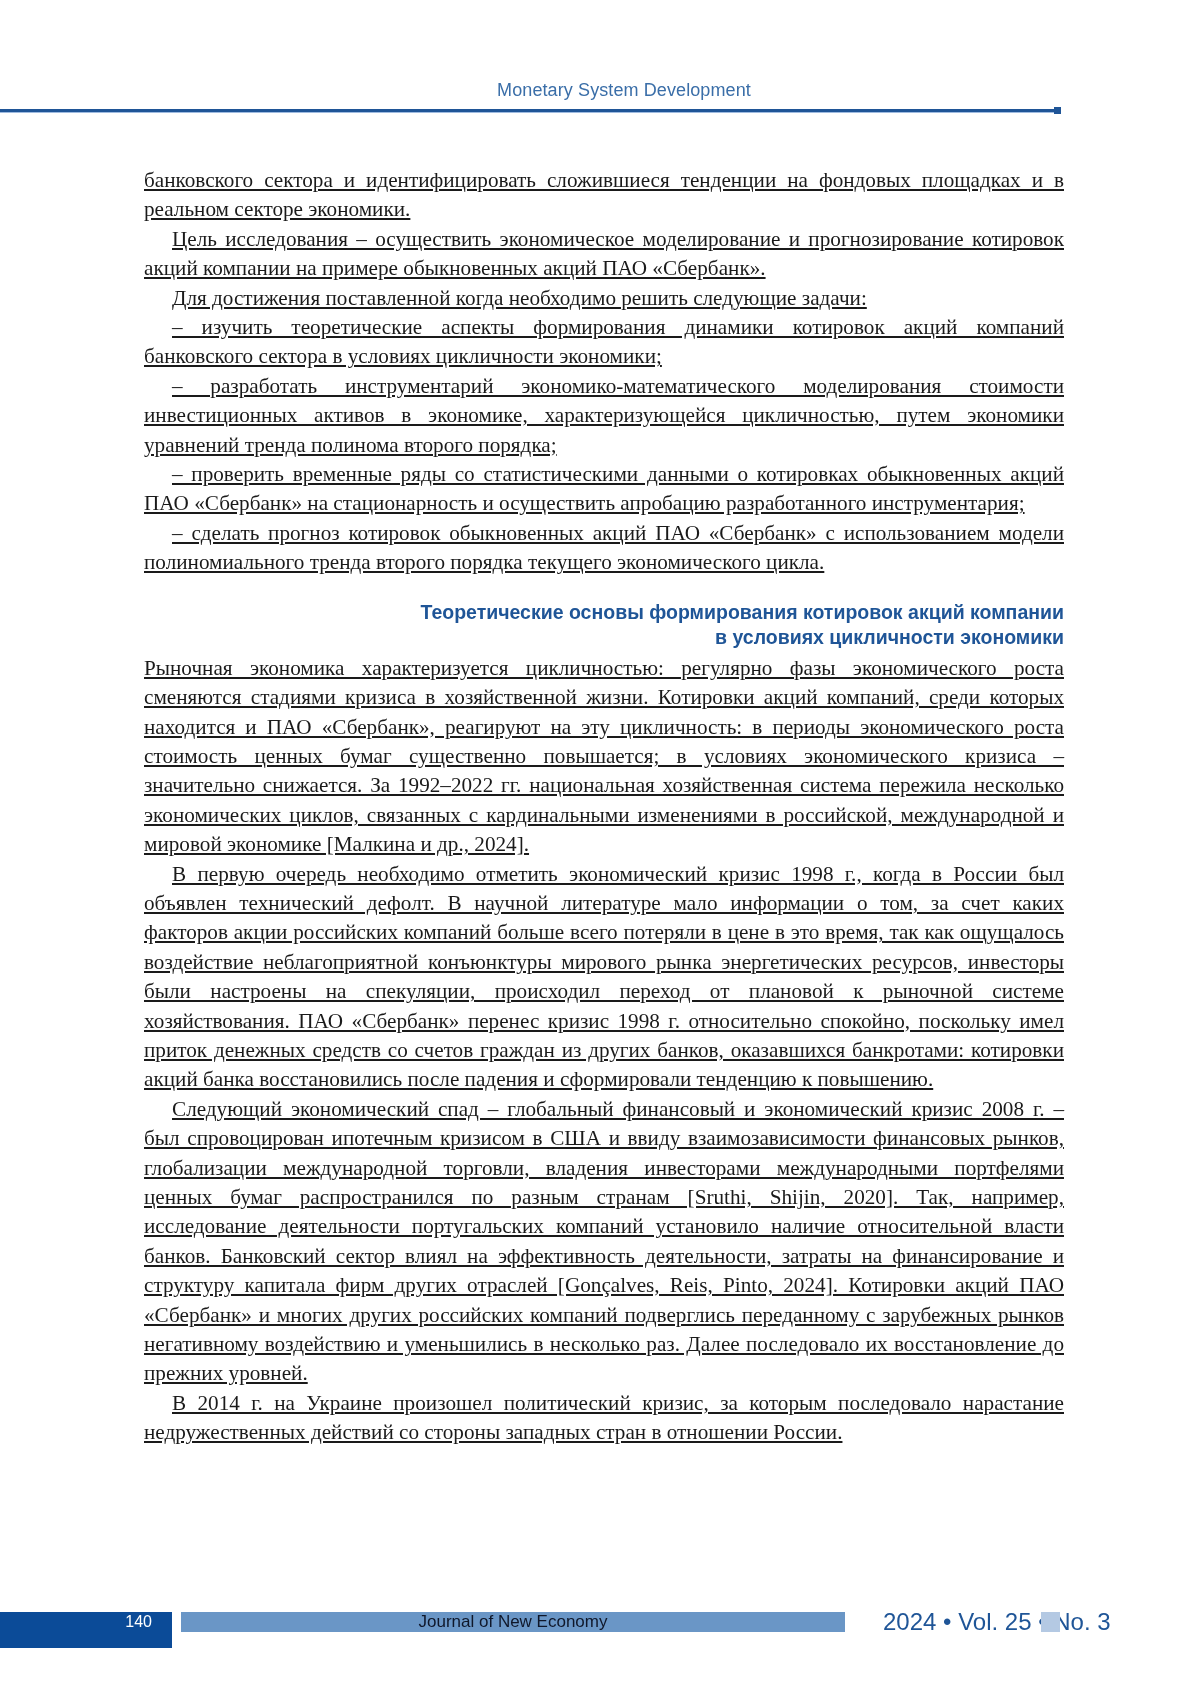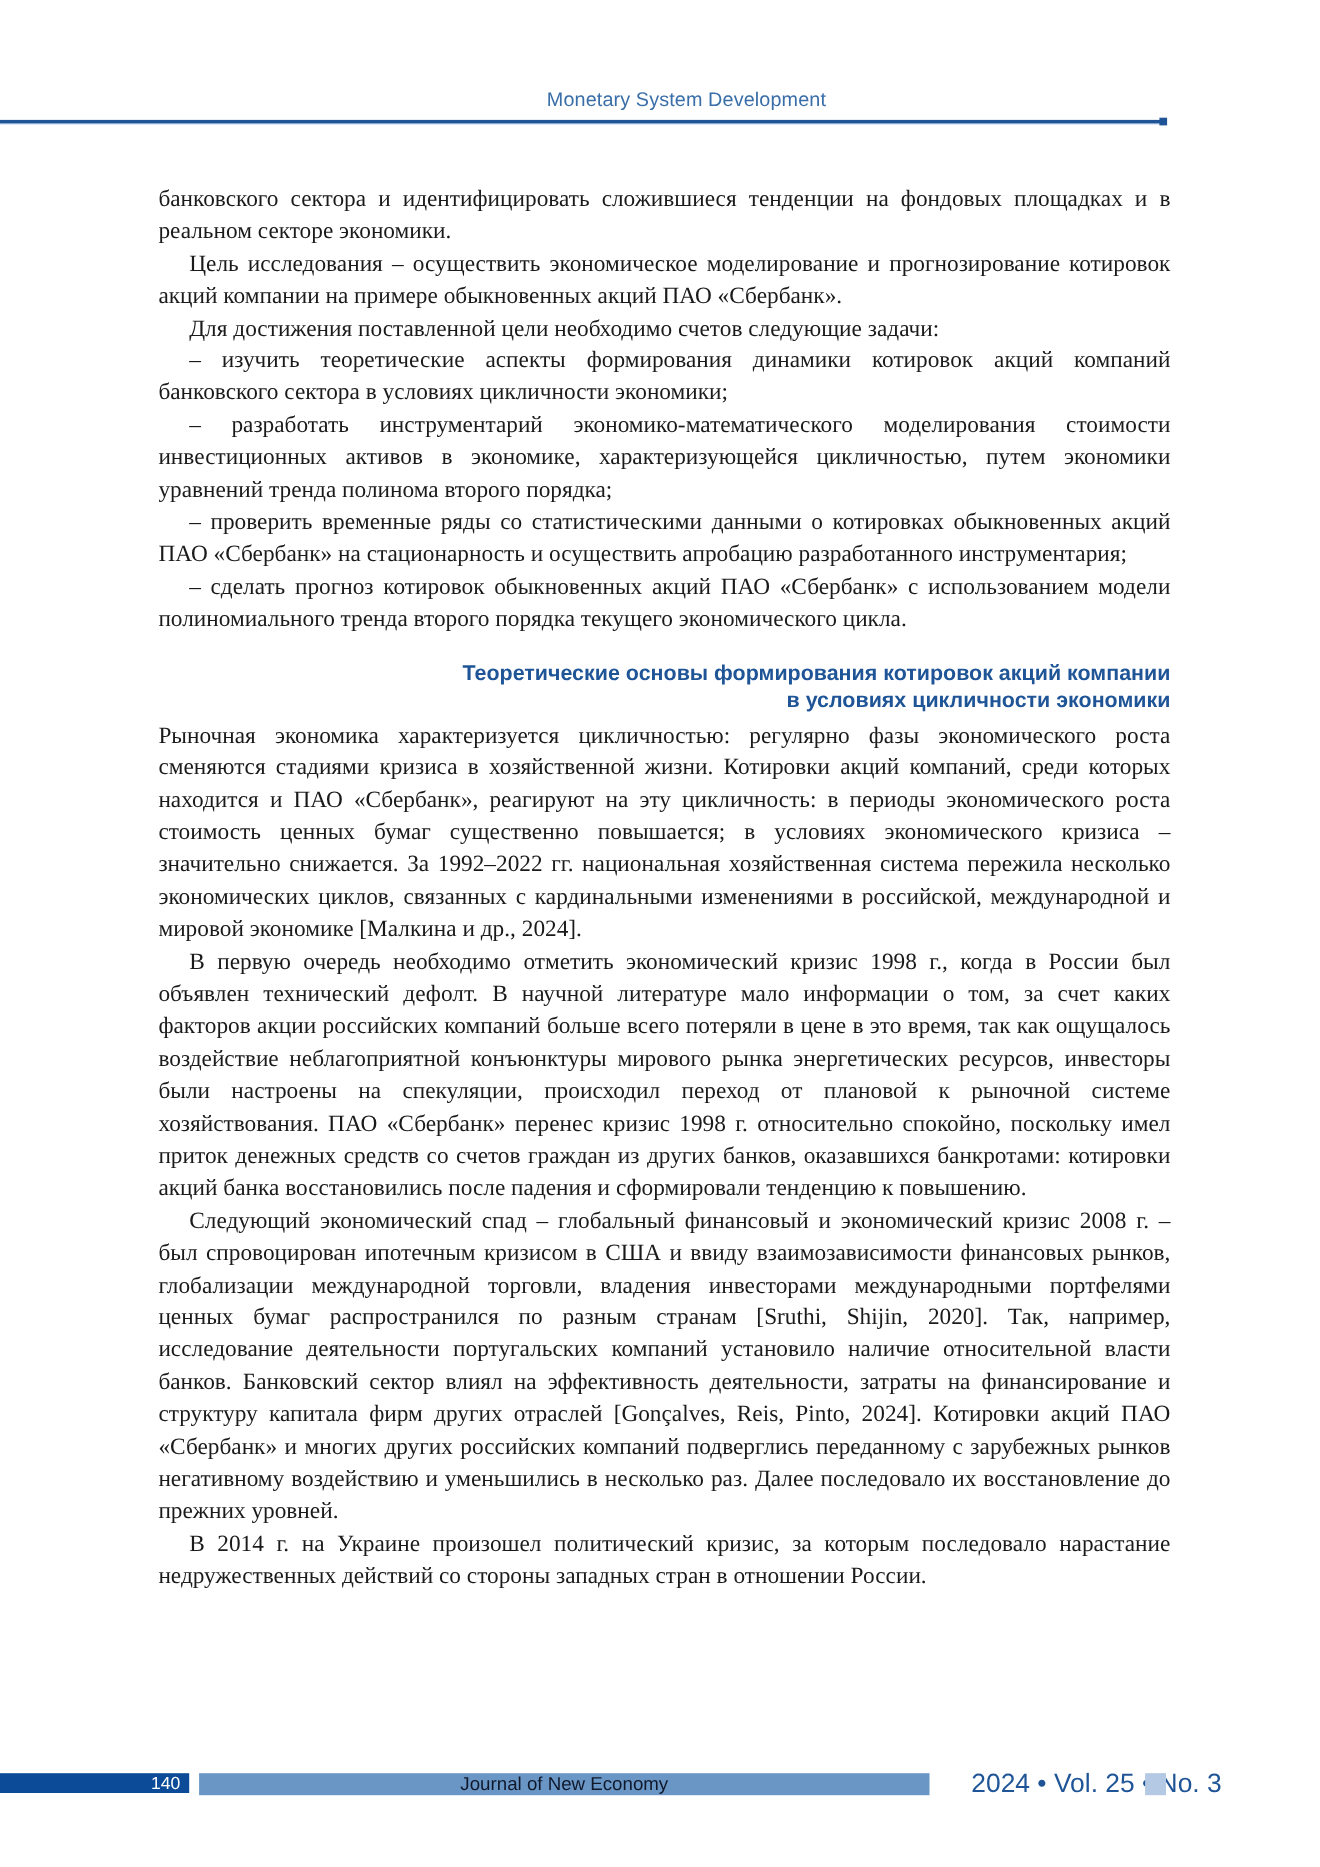--- a/index.html
+++ b/index.html
@@ -20,35 +20,35 @@
       position: absolute; left: 1054px; top: 107px; width: 7px; height: 7px;
       background: #1f5597;
     }
 
     .body-text {
       position: absolute; left: 144px; top: 166px; width: 920px;
       font-family: "Liberation Serif", serif; font-size: 21.2px;
       line-height: 29.4px; color: #1a1a1a;
       text-align: justify;
     }
-    .body-text p { margin: 0; text-indent: 28px; }
+    .body-text p { margin: 0; text-indent: 28px; text-decoration: underline; }
     .body-text p.noindent { text-indent: 0; }
 
     .section-heading {
       text-align: right; color: #1f5597;
       font-family: "Liberation Sans", sans-serif; font-weight: bold;
       font-size: 19.5px; line-height: 25px;
       margin: 22px 0 4px 0;
     }
 
     .footer-num {
-      position: absolute; left: 0; top: 1612px; width: 172px; height: 18px;
+      position: absolute; left: 0; top: 1612px; width: 172px; height: 36px;
       background: #0b4b98; color: #ffffff;
       font-family: "Liberation Sans", sans-serif; font-size: 16px;
-      text-align: right; line-height: 20px; padding-right: 0;
+      text-align: right; line-height: 20px; padding-right: 12px;
       box-sizing: border-box;
     }
     .footer-num span { display: inline-block; padding-right: 8px; }
     .footer-journal {
       position: absolute; left: 181px; top: 1612px; width: 664px; height: 20px;
       background: #6a96c6; color: #0f172a;
       font-family: "Liberation Sans", sans-serif; font-size: 17px;
       text-align: center; line-height: 20px;
     }
     .footer-issue {
@@ -64,21 +64,21 @@
 </head>
 <body>
 
 <div class="running-head">Monetary System Development</div>
 <div class="head-rule"></div>
 <div class="head-rule-end"></div>
 
 <div class="body-text">
   <p class="noindent">банковского сектора и идентифицировать сложившиеся тенденции на фондовых площадках и в реальном секторе экономики.</p>
   <p>Цель исследования – осуществить экономическое моделирование и прогнозирование котировок акций компании на примере обыкновенных акций ПАО «Сбербанк».</p>
-  <p>Для достижения поставленной цели необходимо счетов следующие задачи:</p>
+  <p>Для достижения поставленной когда необходимо решить следующие задачи:</p>
   <p>– изучить теоретические аспекты формирования динамики котировок акций компаний банковского сектора в условиях цикличности экономики;</p>
   <p>– разработать инструментарий экономико-математического моделирования стоимости инвестиционных активов в экономике, характеризующейся цикличностью, путем экономики уравнений тренда полинома второго порядка;</p>
   <p>– проверить временные ряды со статистическими данными о котировках обыкновенных акций ПАО «Сбербанк» на стационарность и осуществить апробацию разработанного инструментария;</p>
   <p>– сделать прогноз котировок обыкновенных акций ПАО «Сбербанк» с использованием модели полиномиального тренда второго порядка текущего экономического цикла.</p>
 
   <div class="section-heading">
     <div>Теоретические основы формирования котировок акций компании</div>
     <div>в условиях цикличности экономики</div>
   </div>
 

